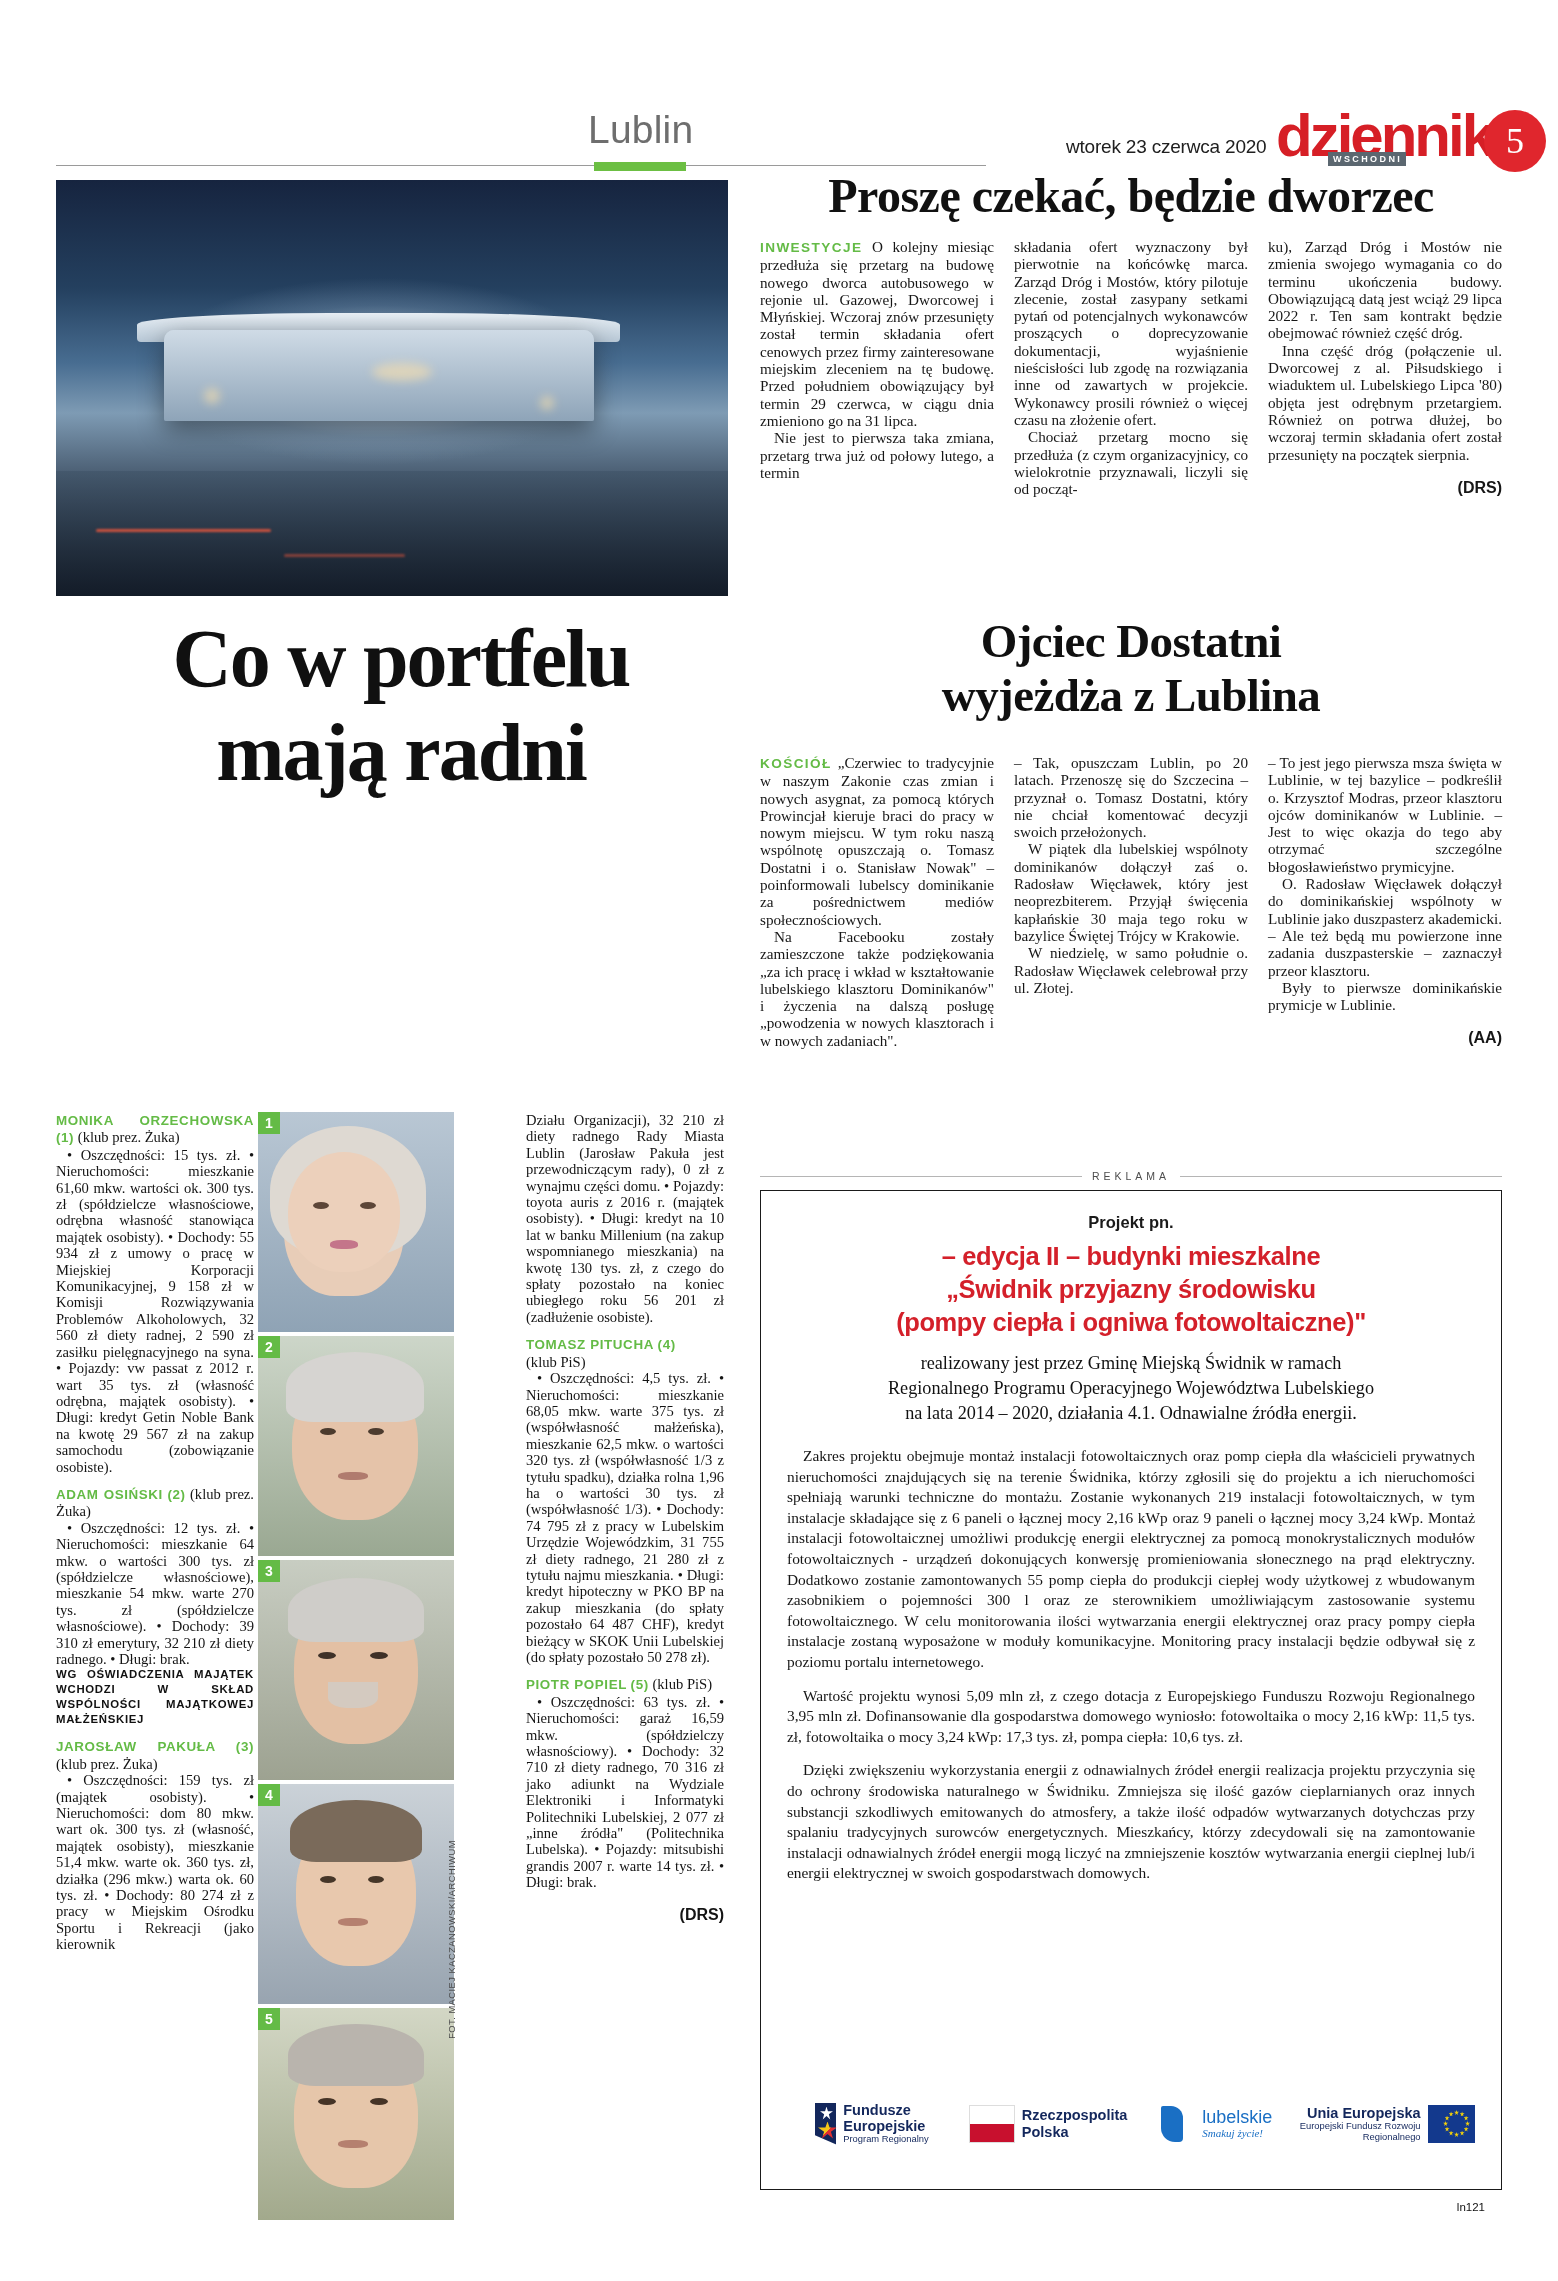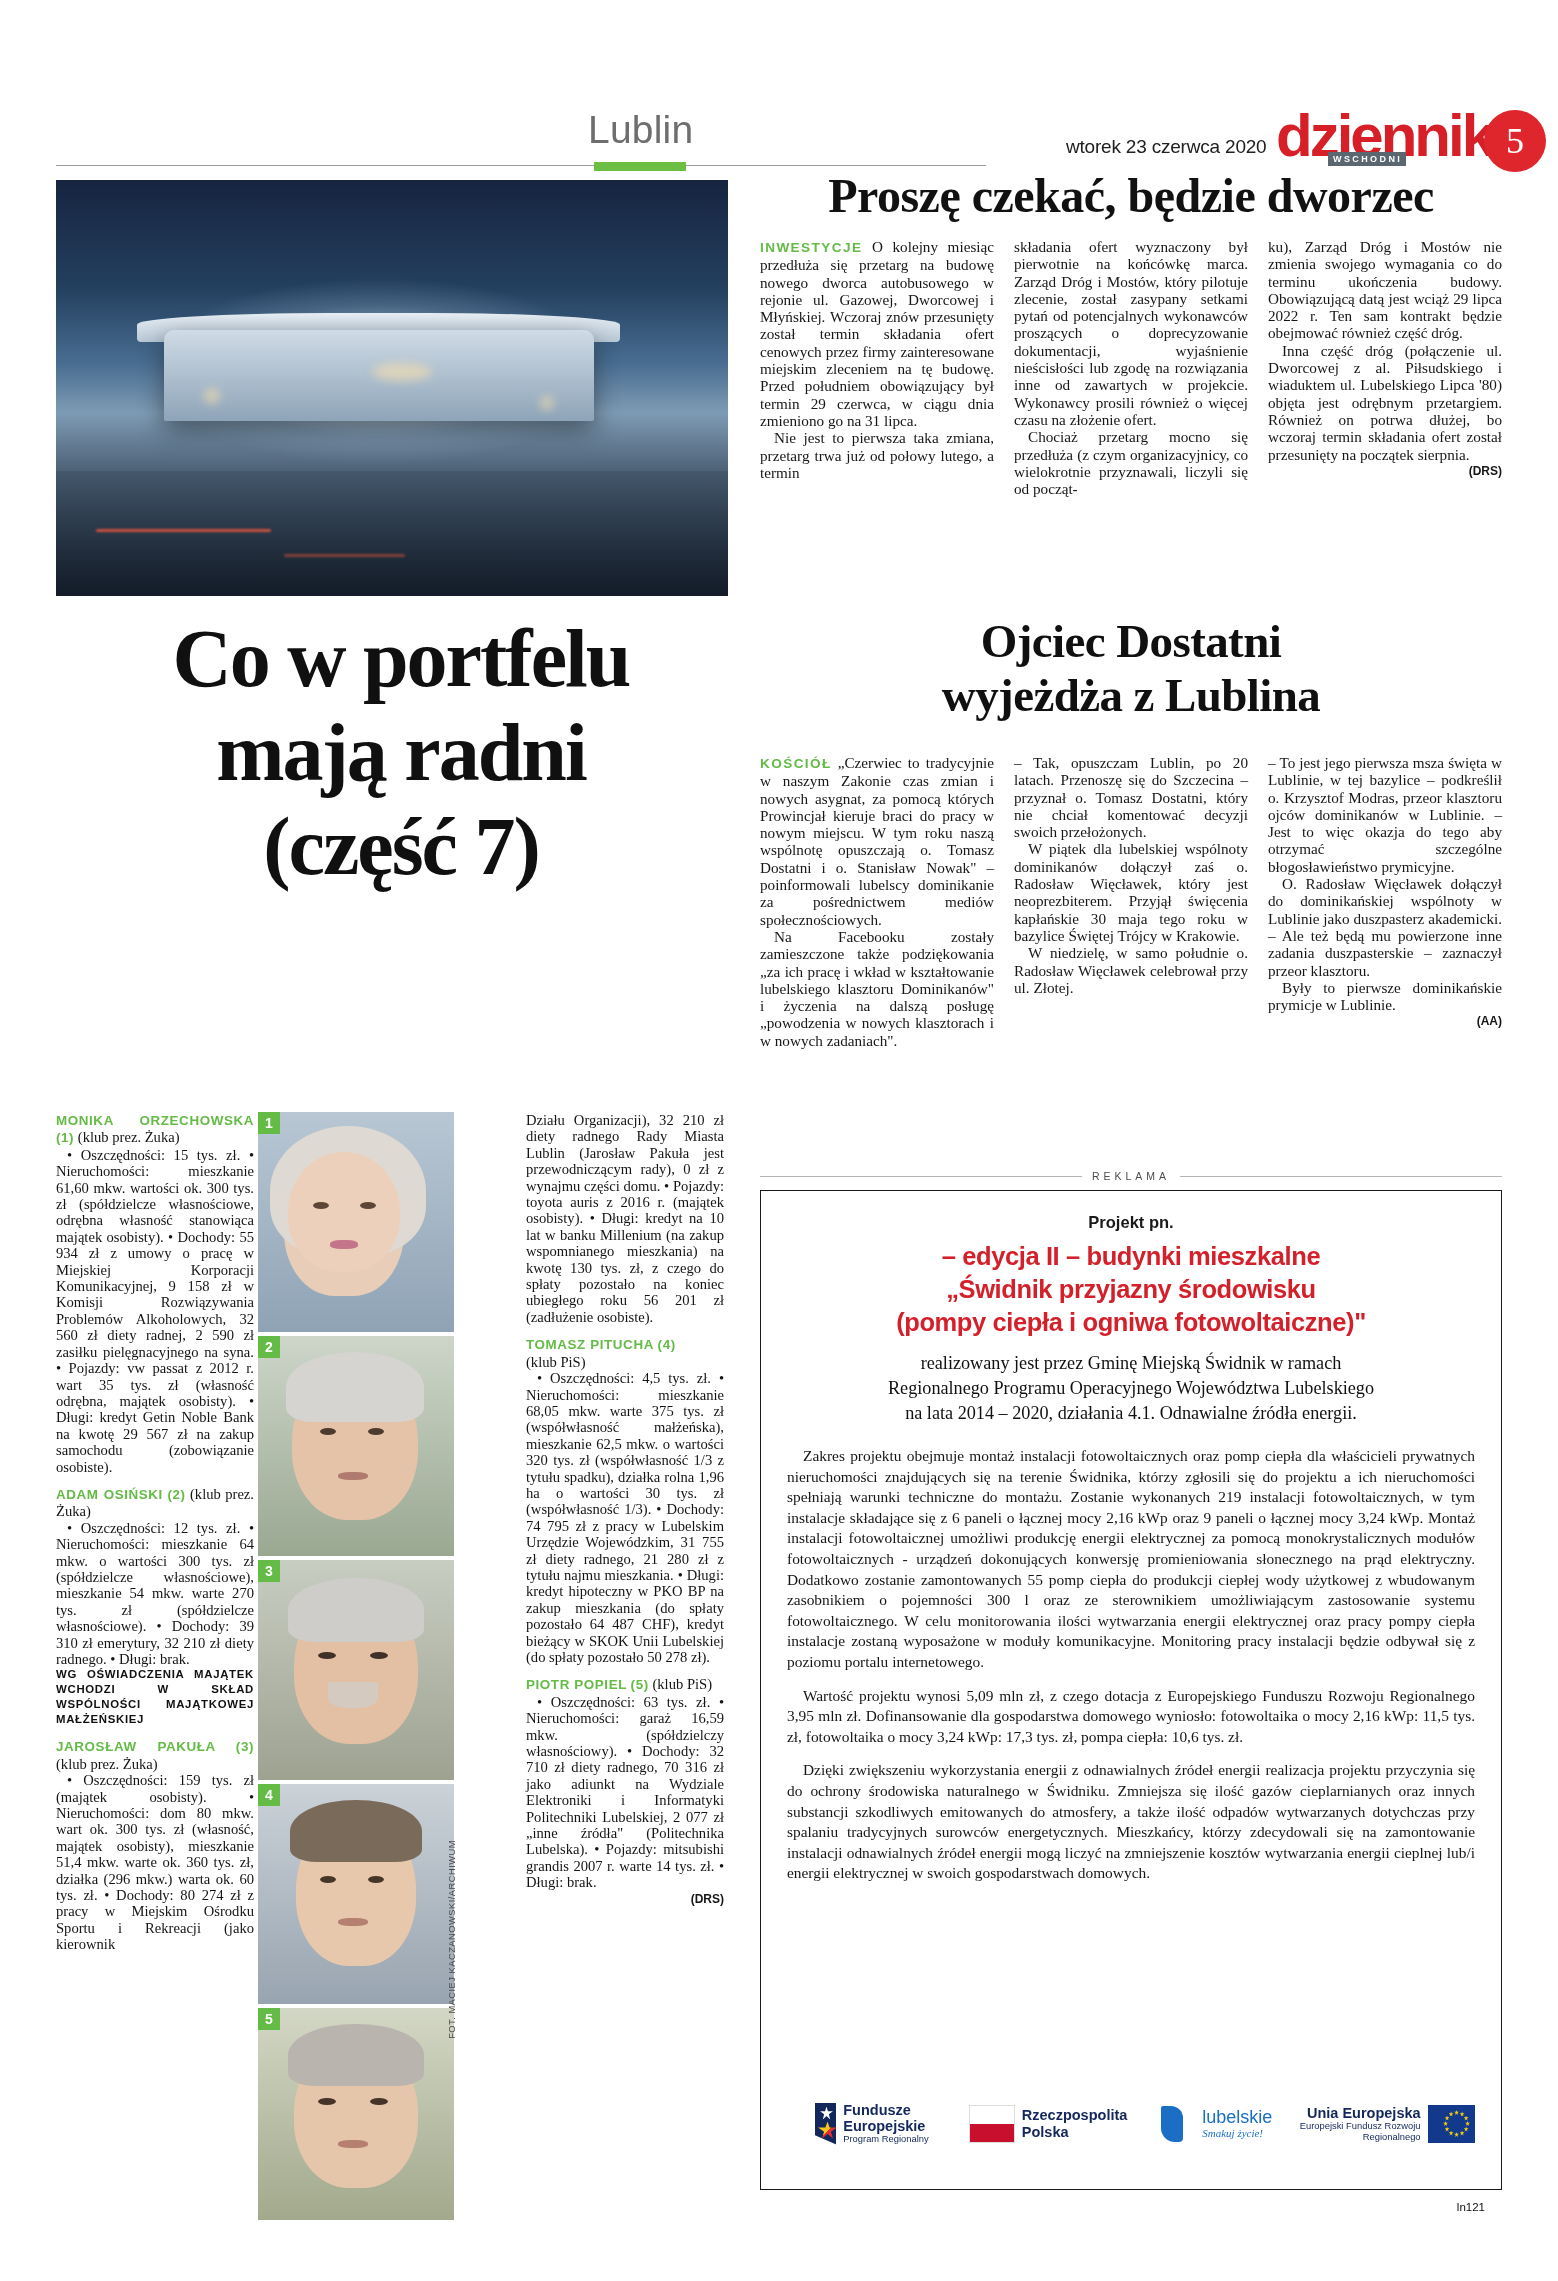--- a/index.html
+++ b/index.html
@@ -85,21 +85,21 @@
   }
   .hero-cols .col { width:234px; }
   .artbody {
     font-family:"Liberation Serif", serif;
     font-size:15.2px; line-height:17.3px; text-align:justify;
     hyphens:auto; color:#161616;
   }
   .artbody p { margin:0; text-indent:14px; }
   .artbody p.first { text-indent:0; }
   .kicker { color:#64bb46; font-family:"Liberation Sans", sans-serif; font-weight:bold; font-size:13.6px; letter-spacing:1.4px; }
-  .sig { text-align:right; font-family:"Liberation Sans", sans-serif; font-weight:bold; font-size:12px; margin-top:0; }
+  .sig { text-align:right; font-family:"Liberation Sans", sans-serif; font-weight:bold; font-size:16px; margin-top:16px; }
 
   
   .bighead {
     position:absolute; left:56px; top:612px; width:690px;
     font-family:"Liberation Serif", serif; font-weight:bold;
     font-size:82px; line-height:94px; letter-spacing:-2px;
     text-align:center; color:#101010;
   }
   .lead {
     position:absolute; left:56px; top:1000px; width:690px;
@@ -268,21 +268,20 @@
     <div class="col artbody">
       <p class="first">ku), Zarząd Dróg i Mostów nie zmienia swojego wymagania co do terminu ukończenia budowy. Obowiązującą datą jest wciąż 29 lipca 2022 r. Ten sam kontrakt będzie obejmować również część dróg.</p>
       <p>Inna część dróg (połączenie ul. Dworcowej z al. Piłsudskiego i wiaduktem ul. Lubelskiego Lipca '80) objęta jest odrębnym przetargiem. Również on potrwa dłużej, bo wczoraj termin składania ofert został przesunięty na początek sierpnia.</p>
       <div class="sig">(DRS)</div>
     </div>
   </div>
 
   <div class="bighead">
     <div>Co w portfelu</div>
     <div>mają radni</div>
-    <div>(część 7)</div>
   </div>
 
   <div class="councils">
     <div class="ccol c1">
       <p class="noind">
         <span class="cname">MONIKA ORZECHOWSKA</span>
         <span class="cname">(1)</span>
         <span>(klub prez. Żuka)</span>
       </p>
       <p>• Oszczędności: 15 tys. zł. • Nieruchomości: mieszkanie 61,60 mkw. wartości ok. 300 tys. zł (spółdzielcze własnościowe, odrębna własność stanowiąca majątek osobisty). • Dochody: 55 934 zł z umowy o pracę w Miejskiej Korporacji Komunikacyjnej, 9 158 zł w Komisji Rozwiązywania Problemów Alkoholowych, 32 560 zł diety radnej, 2 590 zł zasiłku pielęgnacyjnego na syna. • Pojazdy: vw passat z 2012 r. wart 35 tys. zł (własność odrębna, majątek osobisty). • Długi: kredyt Getin Noble Bank na kwotę 29 567 zł na zakup samochodu (zobowiązanie osobiste).</p>

